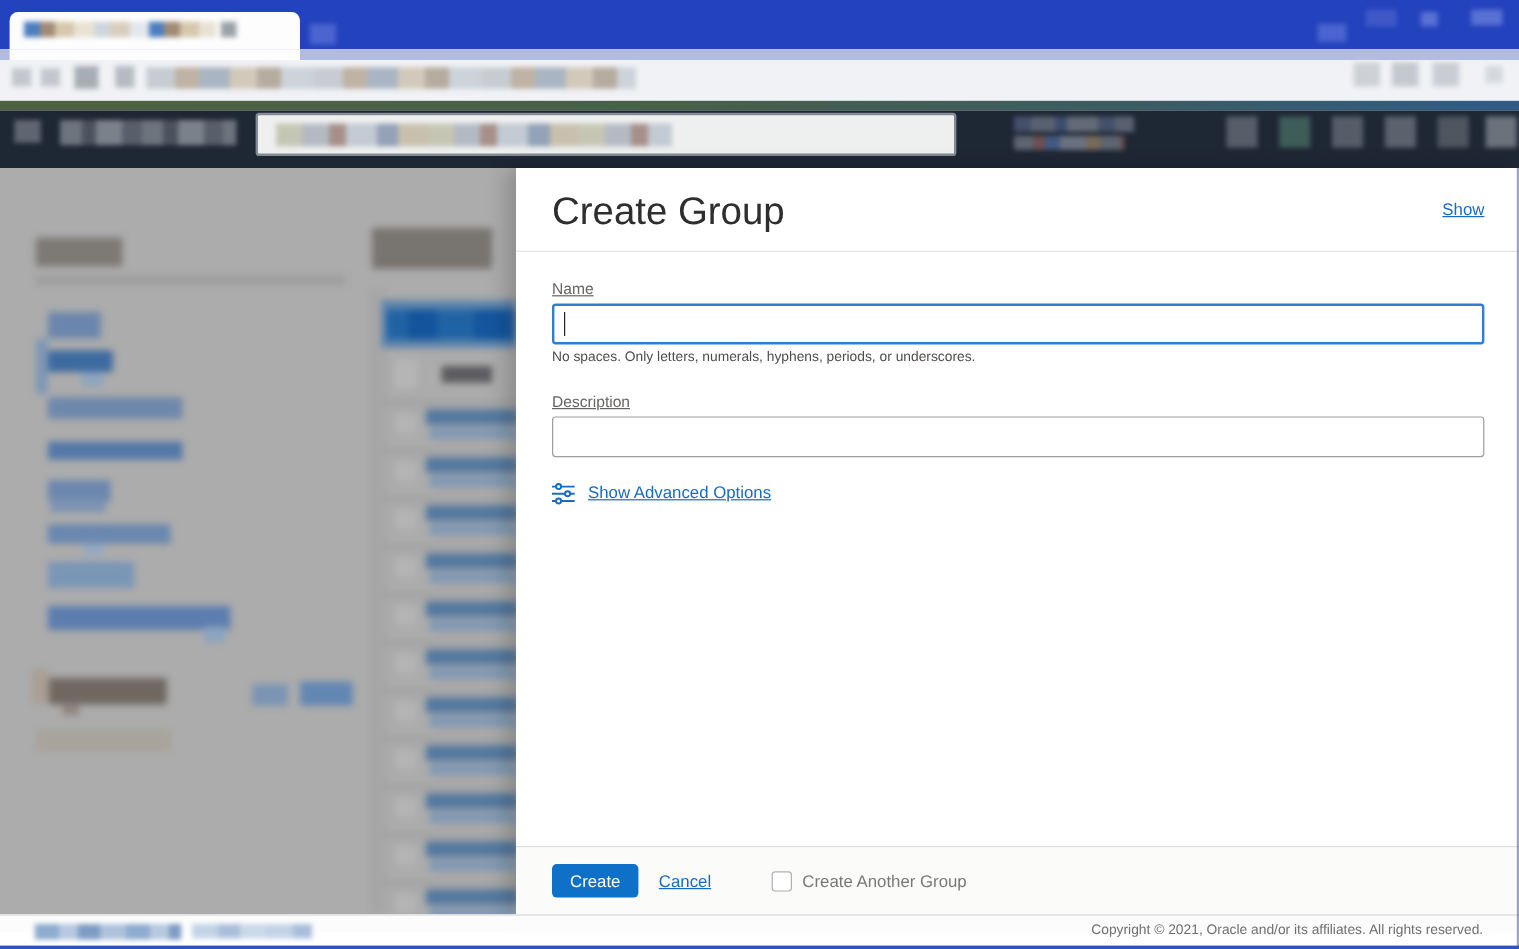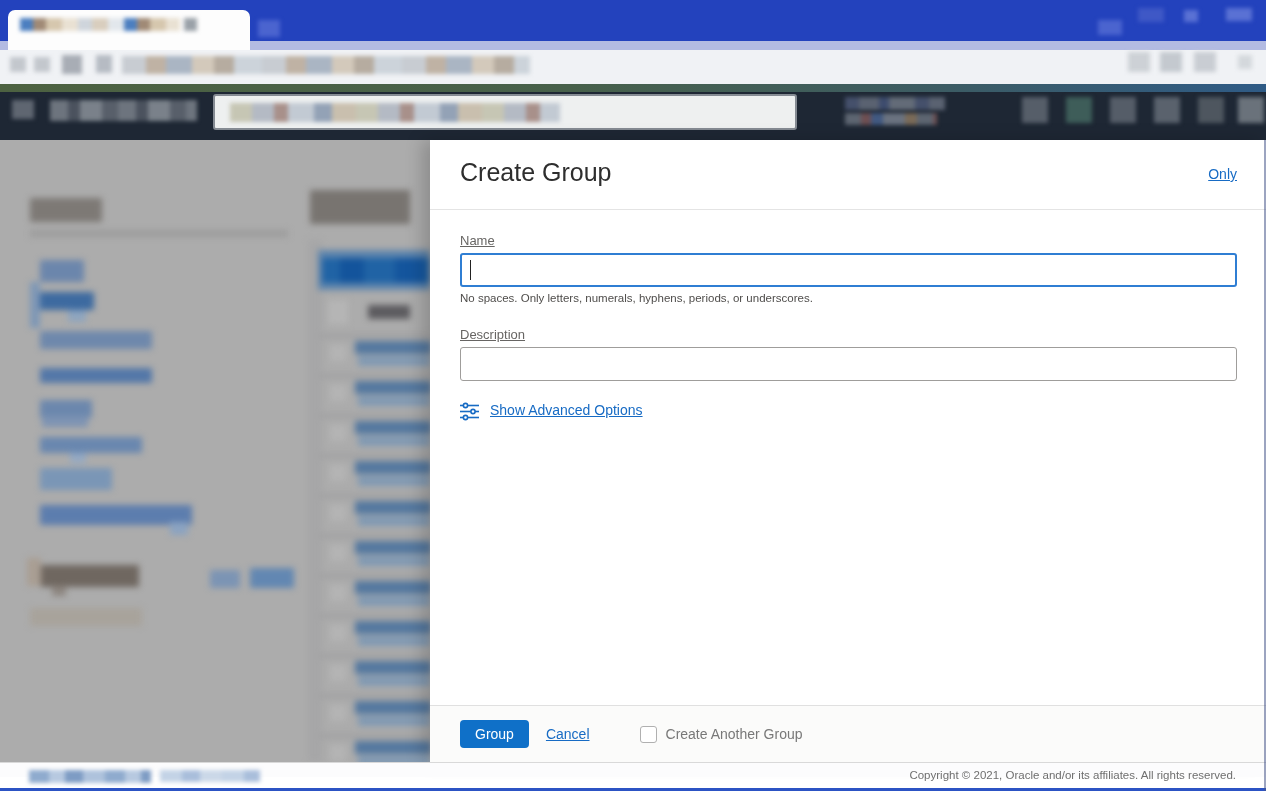--- a/index.html
+++ b/index.html
@@ -32,21 +32,21 @@
   .g-region2{background:repeating-linear-gradient(90deg,#5d6571 0 16px,#6e4f52 16px 26px,#415982 26px 38px,#6a7280 38px 60px,#7a6a58 60px 72px);}
 
   
   #bg-page{position:absolute;left:0;top:140px;width:430px;height:622px;background:#acacac;overflow:hidden;}
   #bg-blobs{position:absolute;inset:0;}
 
   
   #panel{position:absolute;left:430px;top:140px;width:836px;height:622px;background:#fff;
     box-shadow:-8px 0 16px rgba(0,0,0,0.18);}
   #panel-header{position:absolute;left:0;top:0;width:100%;height:70px;border-bottom:1px solid #e4e4e4;background:#fff;}
-  #panel-title{position:absolute;left:30px;top:18px;font-size:25px;color:#2e2e2e;font-weight:400;}
+  #panel-title{position:absolute;left:30px;top:18px;font-size:32px;color:#2e2e2e;font-weight:400;}
   #help-link{position:absolute;right:29px;top:26px;font-size:14px;color:#176bc4;text-decoration:underline;cursor:pointer;}
   #panel-body{position:absolute;left:30px;right:29px;top:70px;}
   .field-label{display:block;font-size:13px;color:#676563;margin-top:23px;margin-bottom:5px;text-decoration:underline;}
   .text-input{display:block;width:100%;height:34px;border:1px solid #9f9d9b;border-radius:3px;background:#fff;
     font-family:inherit;font-size:14px;padding:0 10px;outline:none;}
   #name-wrap{position:relative;}
   #name-input{border:2px solid #2f7ed3;}
   #caret{position:absolute;left:10px;top:7px;width:1px;height:20px;background:#222;animation:blink 1.1s steps(1) infinite;}
   @keyframes blink{50%{opacity:0;}}
   .helper-text{font-size:11.5px;color:#4f4d4b;margin-top:5px;}
@@ -195,21 +195,21 @@
           <div class="b" style="left: 330px; top: 605px; width: 16px; height: 16px; background: rgb(180, 180, 180);"></div>
           <div class="b" style="left: 355px; top: 601px; width: 76px; height: 13px; background: rgb(84, 120, 159);"></div>
           <div class="b" style="left: 358px; top: 616px; width: 72px; height: 10px; background: rgb(128, 153, 179);"></div>
         </div>
     </div>
   </div>
 
   <div id="panel">
     <div id="panel-header">
       <div id="panel-title">Create Group</div>
-      <a id="help-link">Only</a>
+      <a id="help-link">Show</a>
     </div>
 
     <div id="panel-body">
       <label class="field-label">Name</label>
       <div id="name-wrap">
         <input id="name-input" class="text-input" type="text" value="" style="">
         <div id="caret"></div>
       </div>
       <div class="helper-text">No spaces. Only letters, numerals, hyphens, periods, or underscores.</div>
 
@@ -227,21 +227,21 @@
               <line x1="0" y1="15.5" x2="19" y2="15.5"></line>
               <circle cx="5.5" cy="15.5" r="2.1"></circle>
             </g>
           </svg>
         </span>
         <span id="advanced-label">Show Advanced Options</span>
       </div>
     </div>
 
     <div id="panel-footer">
-      <button id="create-button">Group</button>
+      <button id="create-button">Create</button>
       <a id="cancel-link">Cancel</a>
       <div id="checkbox-row">
         <div id="create-another-checkbox"></div>
         <span id="checkbox-label">Create Another Group</span>
       </div>
     </div>
   </div>
 
   <div id="page-footer">
     <div class="b blur2 g-flink1" style="left:29px;top:7px;width:122px;height:13px;"></div>

